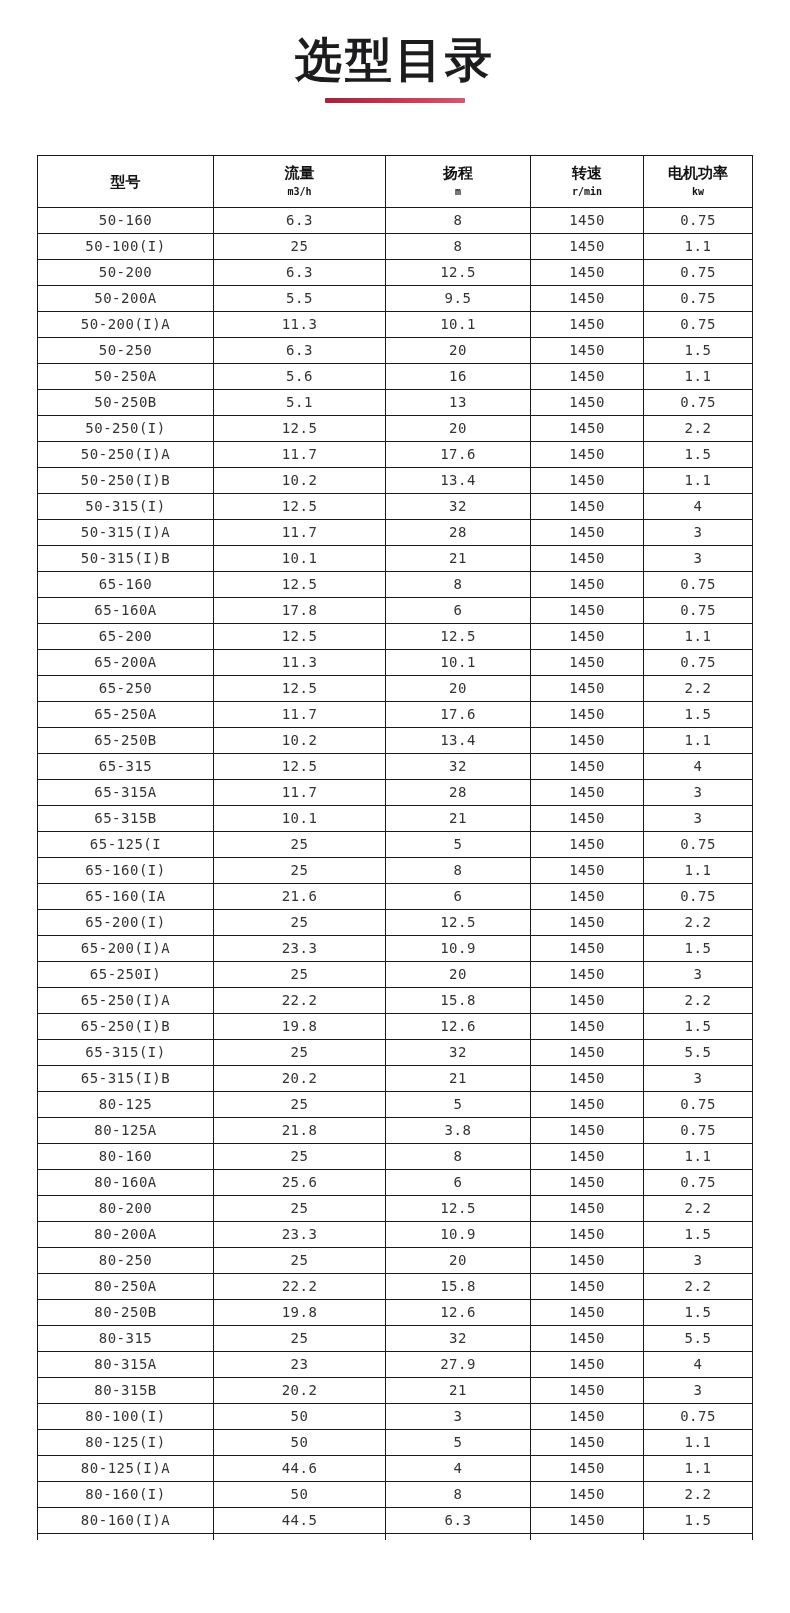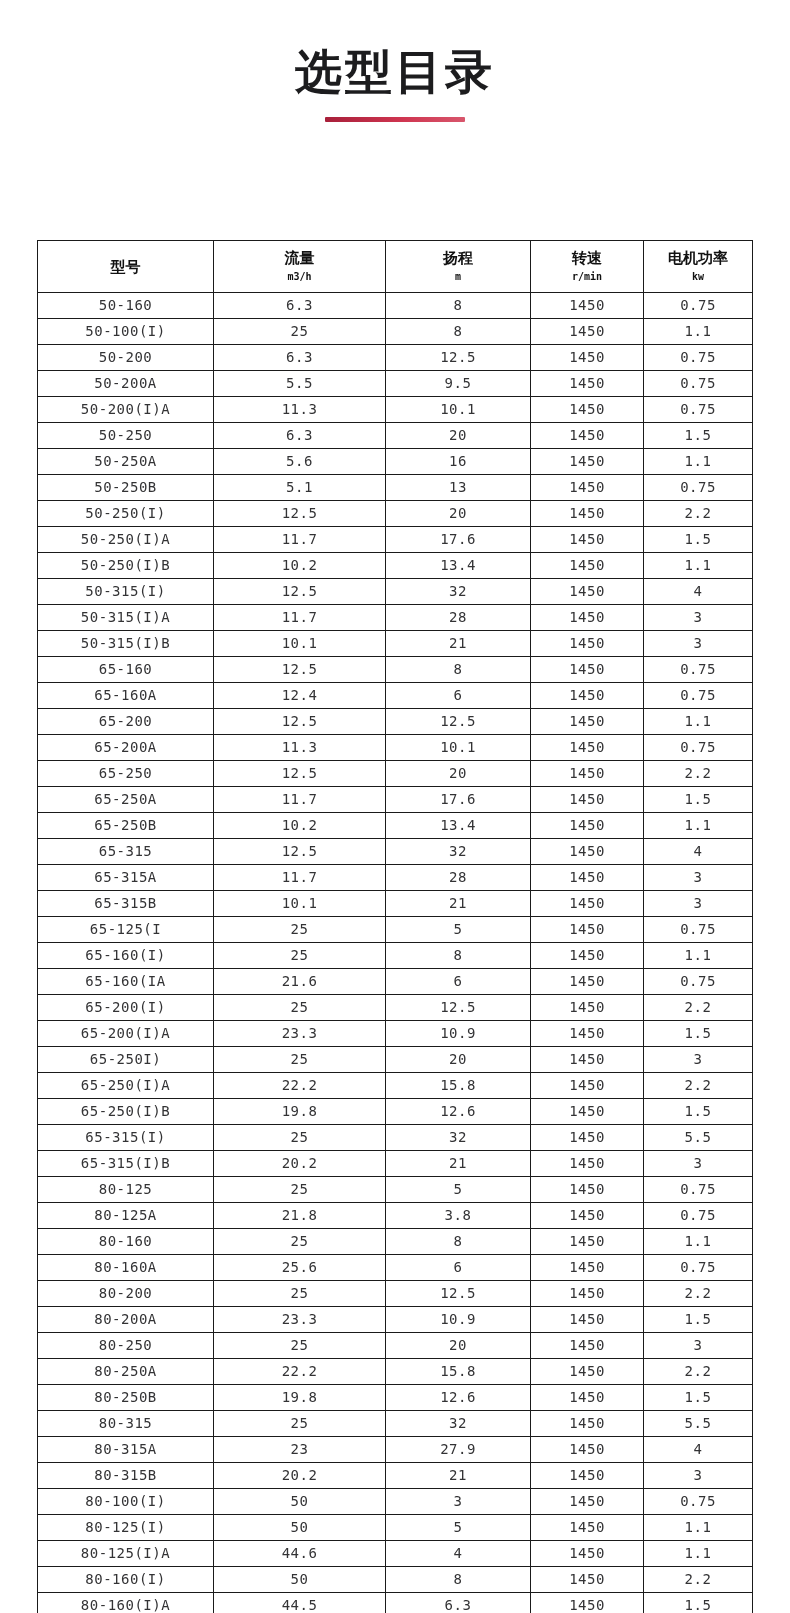--- a/index.html
+++ b/index.html
@@ -9,41 +9,41 @@
     width: 790px;
     height: 1613px;
     overflow: hidden;
     font-family: "Liberation Sans", sans-serif;
   }
   .title-wrap {
     padding-top: 26px;
     text-align: center;
   }
   .page-title {
-    margin: 16px;
+    margin: 4px;
     font-size: 47px;
     line-height: 59px;
     font-weight: bold;
     color: #1c1c1e;
     letter-spacing: 3px;
     font-family: "Liberation Sans", sans-serif;
   }
   .title-underline {
     width: 140px;
     height: 5px;
     margin: 9px auto 0 auto;
     background: linear-gradient(90deg, #a8203a, #cf3550 55%, #d8566c);
     border-radius: 1px;
   }
   table.catalog {
     border-collapse: collapse;
     table-layout: fixed;
     width: 715px;
     margin-left: 37px;
-    margin-top: 118px;
+    margin-top: 52px;
   }
   table.catalog th, table.catalog td {
     border: 1px solid #1a1a1a;
     padding: 0;
     text-align: center;
     vertical-align: middle;
     overflow: hidden;
     white-space: nowrap;
   }
   table.catalog th {
@@ -232,21 +232,21 @@
   <tr>
     <td>65-160</td>
     <td>12.5</td>
     <td>8</td>
     <td>1450</td>
     <td>0.75</td>
   </tr>
 
   <tr>
     <td>65-160A</td>
-    <td>12.4</td>
+    <td>17.8</td>
     <td>6</td>
     <td>1450</td>
     <td>0.75</td>
   </tr>
 
   <tr>
     <td>65-200</td>
     <td>12.5</td>
     <td>12.5</td>
     <td>1450</td>

